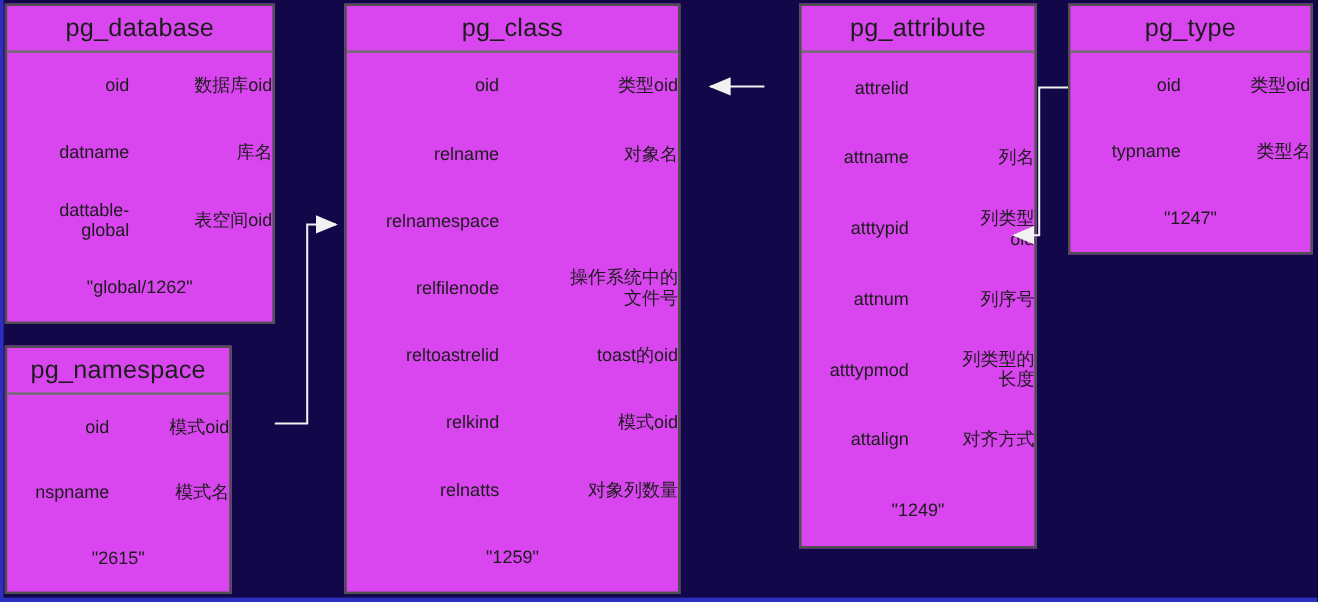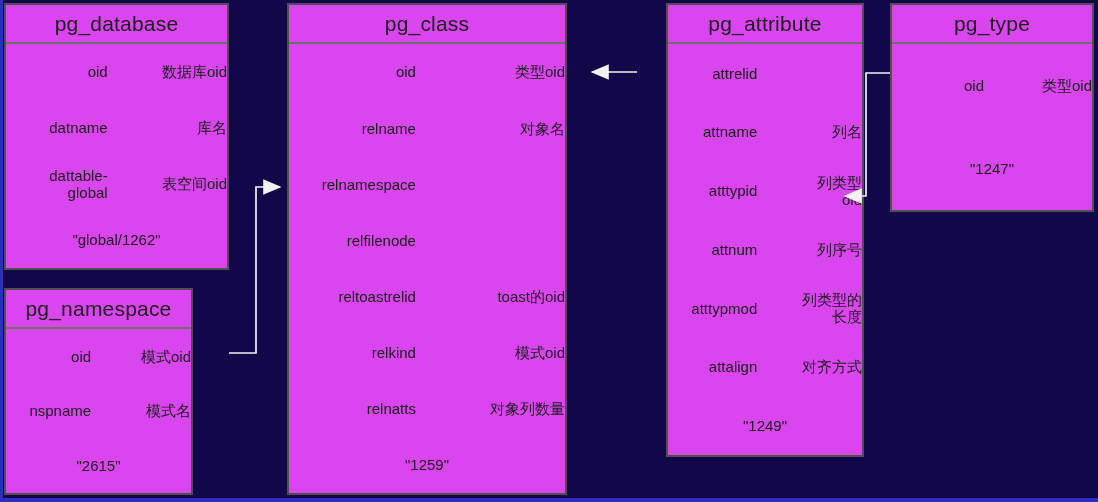--- a/index.html
+++ b/index.html
@@ -86,21 +86,22 @@
           <div class="trow"><span class="fld">nspname</span><span class="dsc">模式名</span></div>
           <div class="trow tfoot">"2615"</div>
         </div>
       </section>
       <section class="tbox box-pg_class">
         <div class="thead">pg_class</div>
         <div class="tbody">
           <div class="trow"><span class="fld">oid</span><span class="dsc">类型oid</span></div>
           <div class="trow"><span class="fld">relname</span><span class="dsc">对象名</span></div>
           <div class="trow"><span class="fld">relnamespace</span></div>
-          <div class="trow"><span class="fld">relfilenode</span></div>
+          <div class="trow"><span class="fld">relfilenode</span><span class="dsc">操作系统中的
+文件号</span></div>
           <div class="trow"><span class="fld">reltoastrelid</span><span class="dsc">toast的oid</span></div>
           <div class="trow"><span class="fld">relkind</span><span class="dsc">模式oid</span></div>
           <div class="trow"><span class="fld">relnatts</span><span class="dsc">对象列数量</span></div>
           <div class="trow tfoot">"1259"</div>
         </div>
       </section>
       <section class="tbox box-pg_attribute">
         <div class="thead">pg_attribute</div>
         <div class="tbody">
           <div class="trow"><span class="fld">attrelid</span></div>
@@ -111,20 +112,21 @@
           <div class="trow"><span class="fld">atttypmod</span><span class="dsc">列类型的
 长度</span></div>
           <div class="trow"><span class="fld">attalign</span><span class="dsc">对齐方式</span></div>
           <div class="trow tfoot">"1249"</div>
         </div>
       </section>
       <section class="tbox box-pg_type">
         <div class="thead">pg_type</div>
         <div class="tbody">
           <div class="trow"><span class="fld">oid</span><span class="dsc">类型oid</span></div>
+          <div class="trow"><span class="fld">typname</span><span class="dsc">类型名</span></div>
           <div class="trow tfoot">"1247"</div>
         </div>
       </section>
     </div>
 
   <svg class="wires" viewBox="0 0 1098 502" aria-hidden="true">
     <defs>
       <marker id="arrowhead" viewBox="0 0 12 10" refX="11" refY="5" markerWidth="11" markerHeight="9" orient="auto-start-reverse">
         <path d="M0,0 L12,5 L0,10 Z" fill="#f2f2f2"></path>
       </marker>

